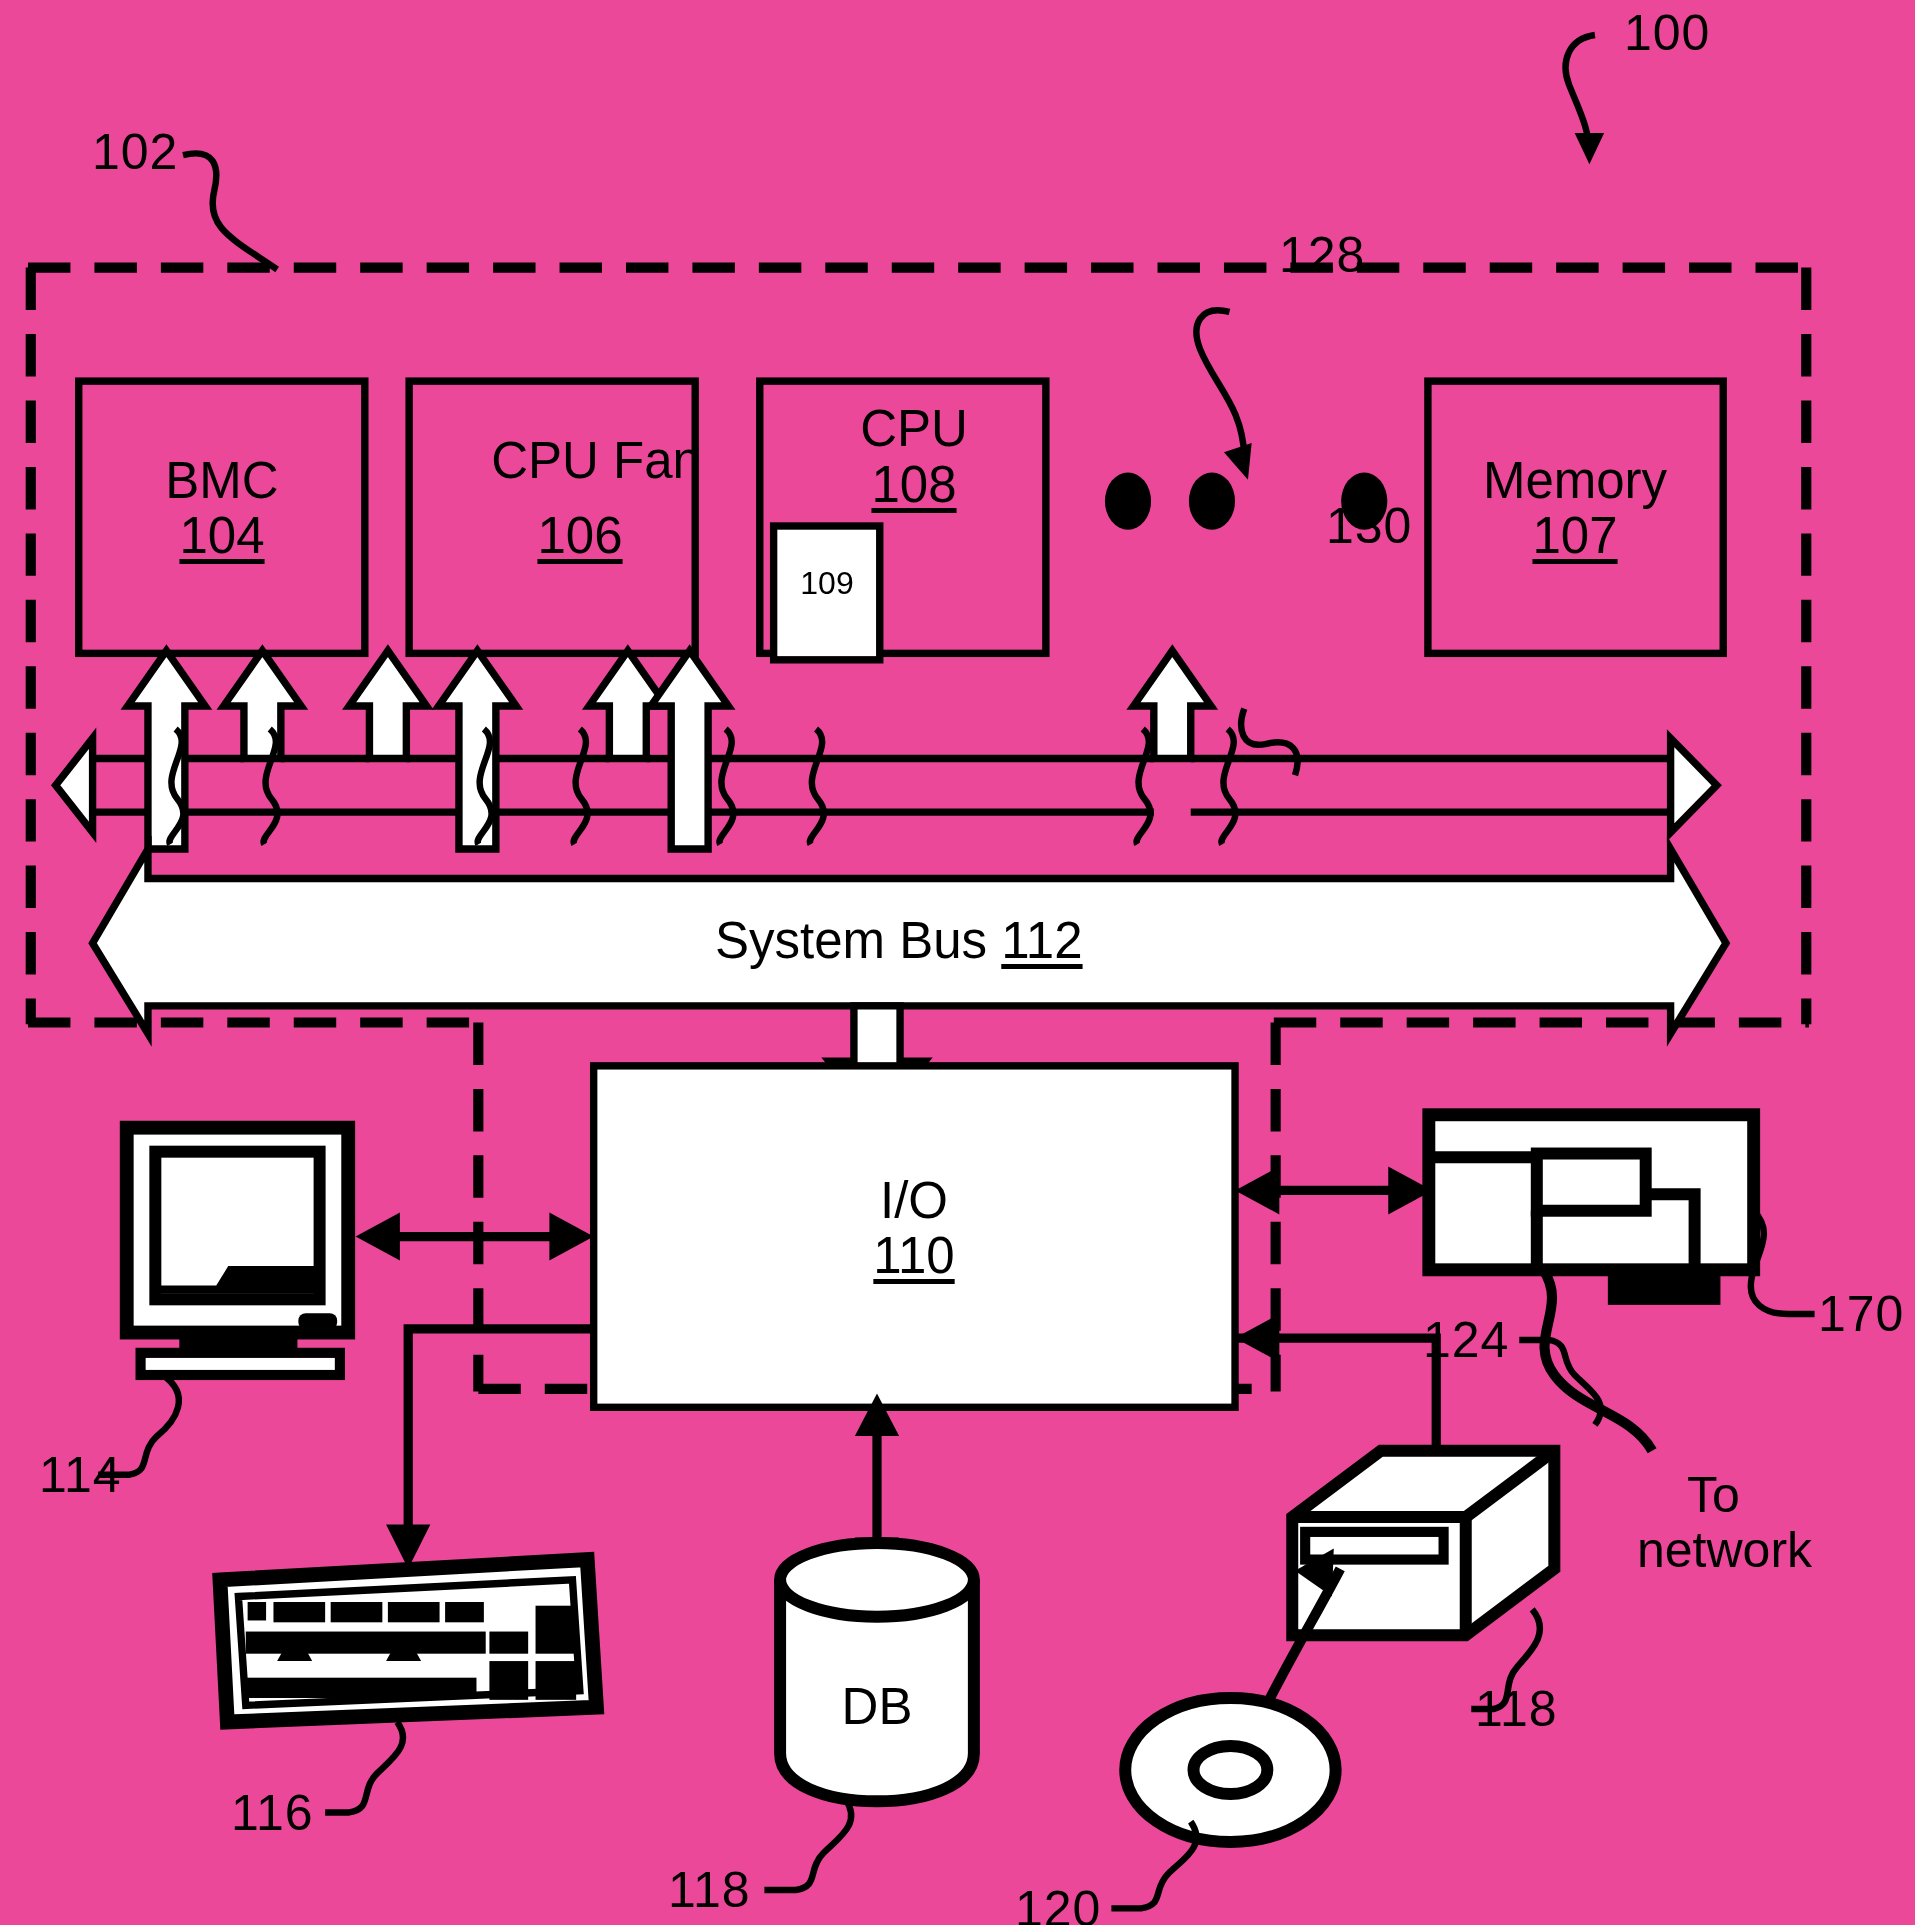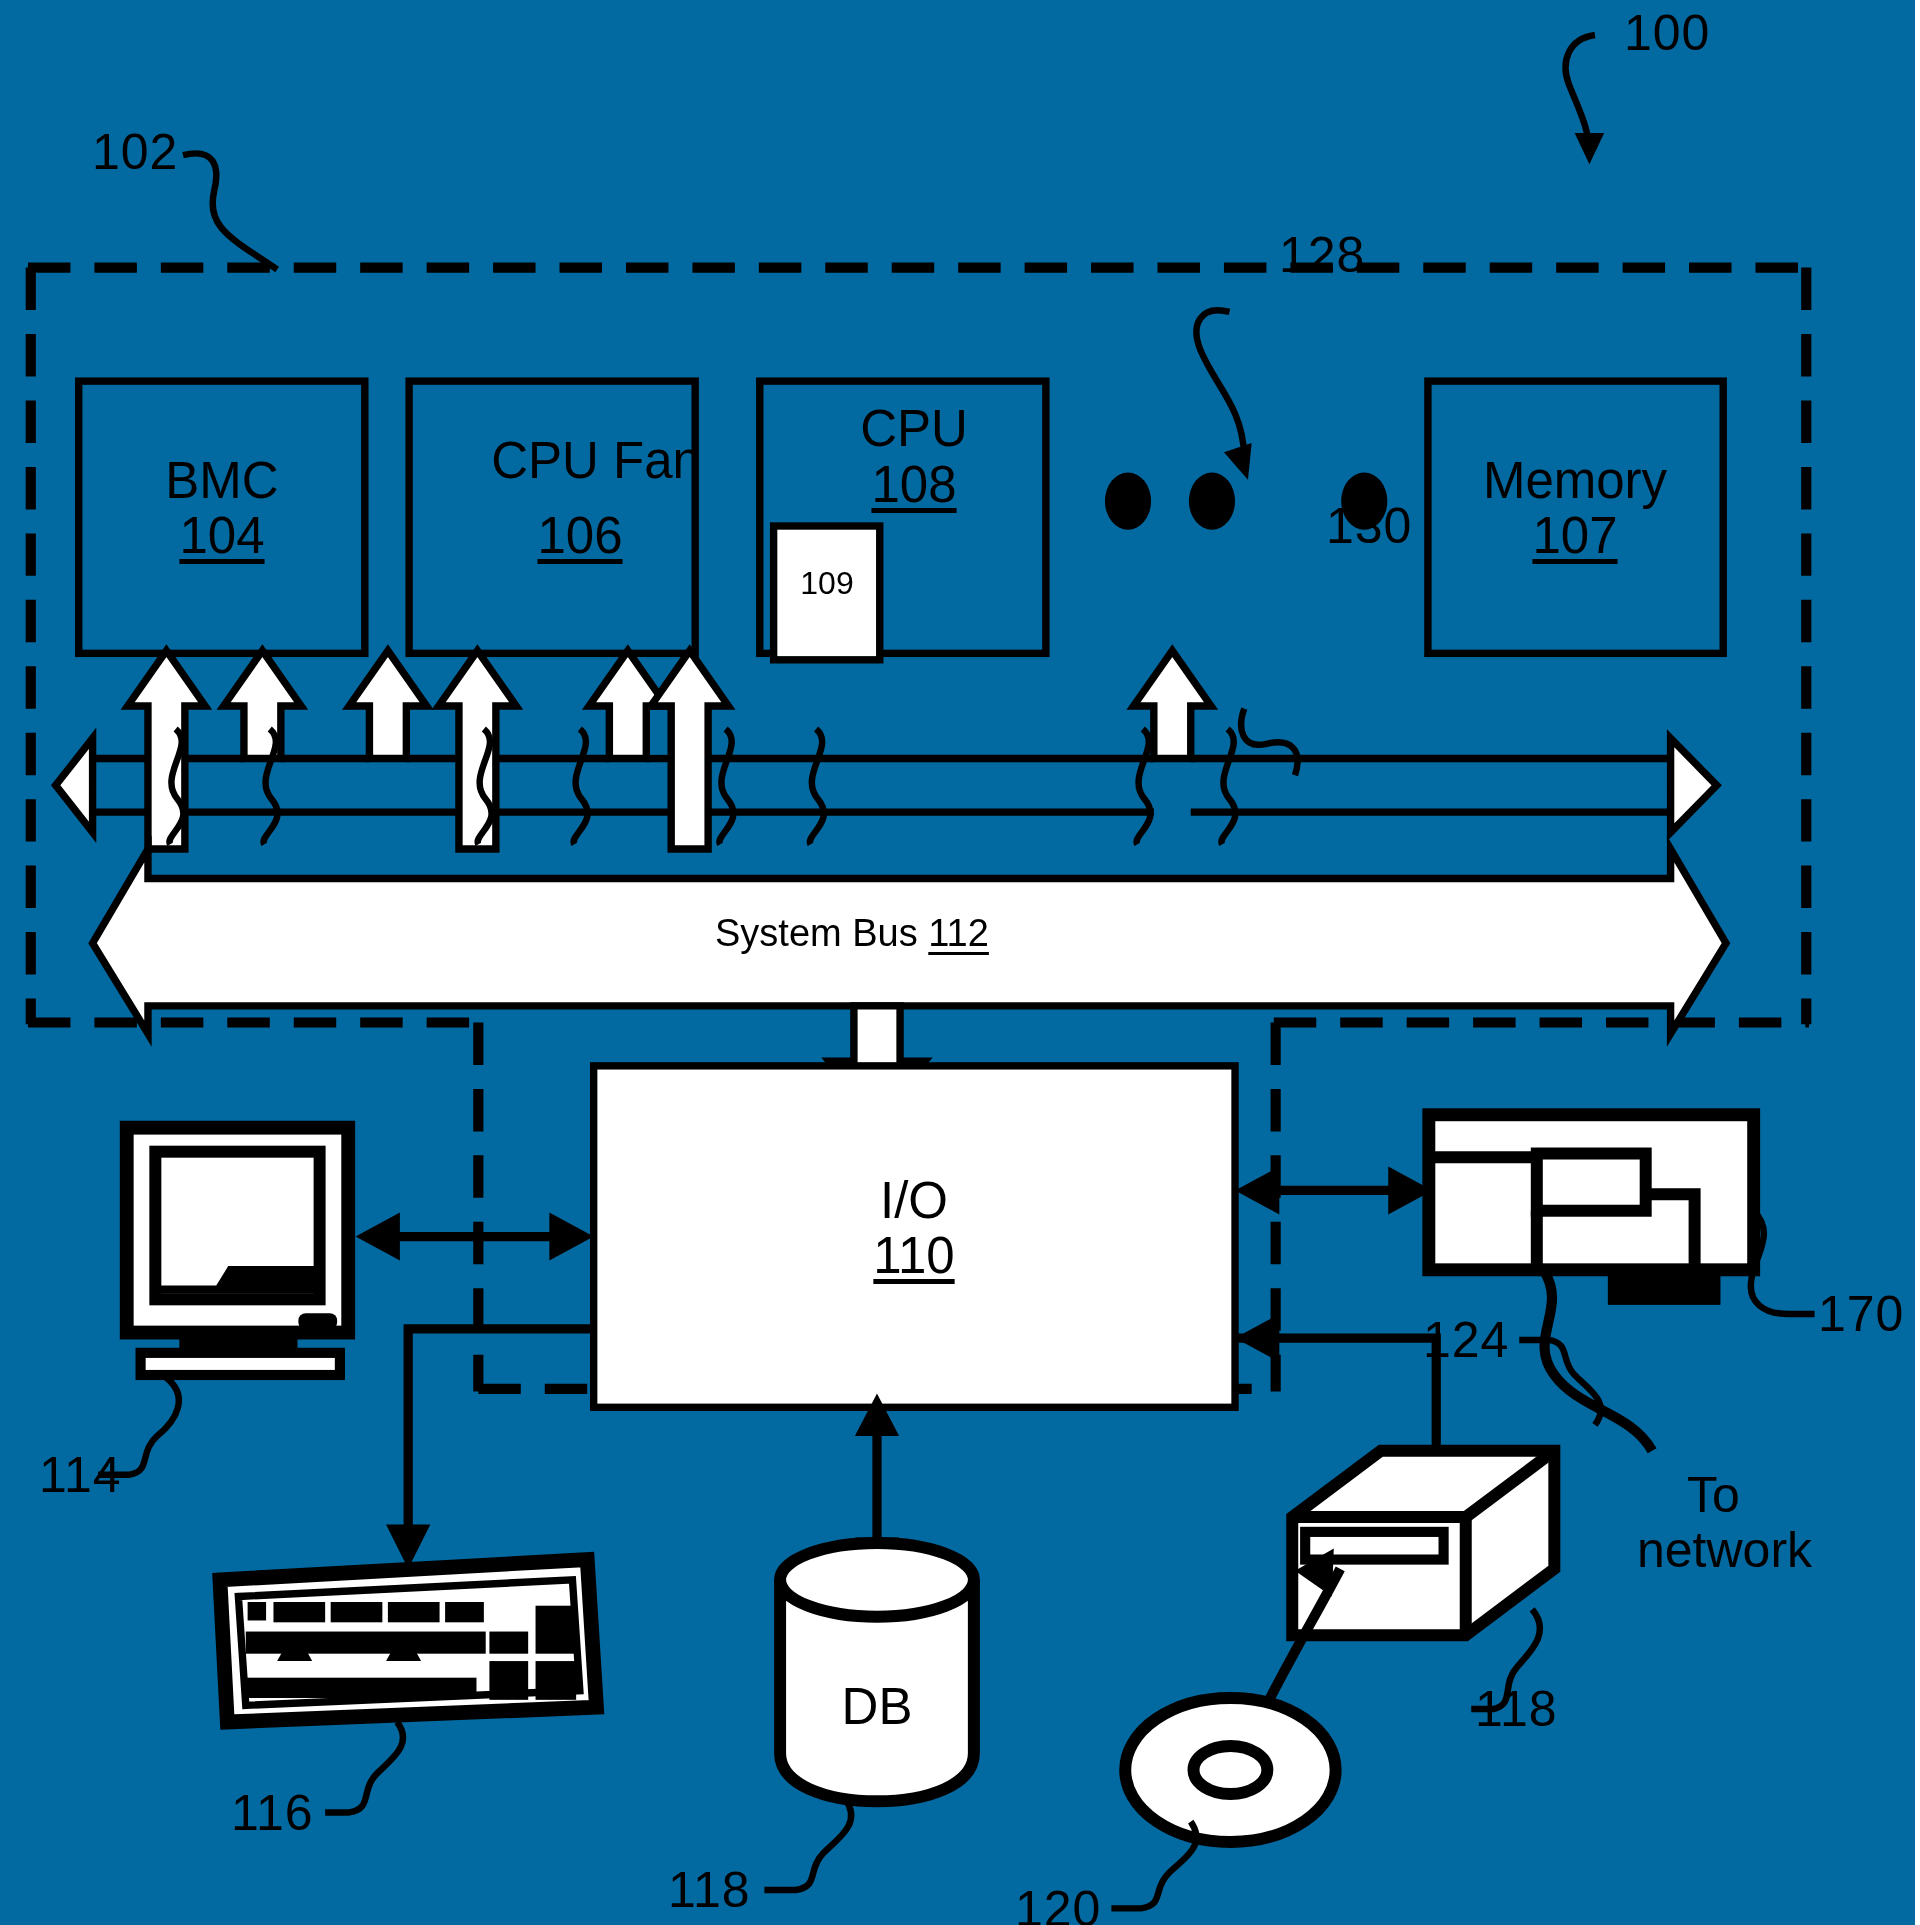--- a/index.html
+++ b/index.html
@@ -4,21 +4,21 @@
 <style>
   html, body {
     margin: 0;
     padding: 0;
     background: #ffffff;
   }
   #figure-root {
     position: relative;
     width: 1915px;
     height: 1925px;
-    background: #0369a1;
+    background: #ec4899;
     font-family: "Liberation Sans", sans-serif;
     overflow: hidden;
   }
   #figure-svg {
     position: absolute;
     left: 0; top: 0;
     width: 1921px;
     height: 1925px;
   }
   .lbl {
@@ -44,21 +44,21 @@
     text-underline-offset: 5.5px;
   }
   .centered {
     transform: translateX(-50%);
     text-align: center;
   }
   .small-num {
     font-size: 32px;
   }
   .busname {
-    font-size: 38px;
+    font-size: 51px;
   }
   .busname u { text-underline-offset: 5.5px; }
   .tonet {
     font-size: 50px;
     text-align: center;
     line-height: 1.18;
   }
 </style>
 </head>
 <body>

